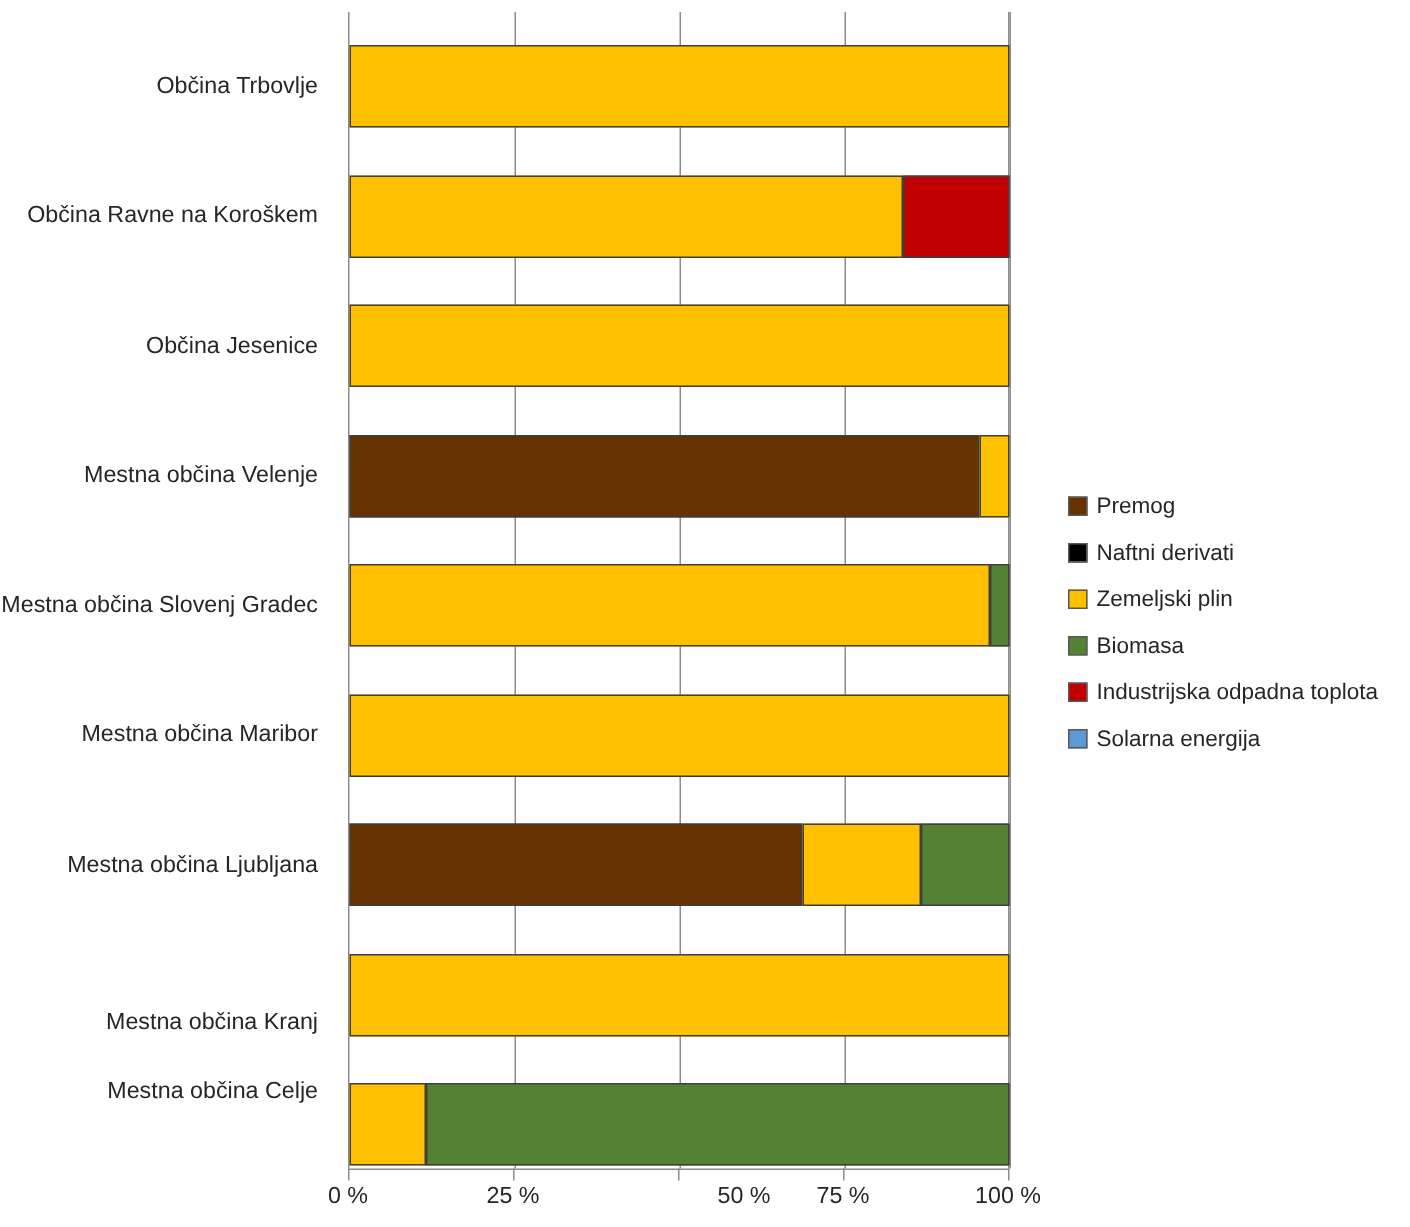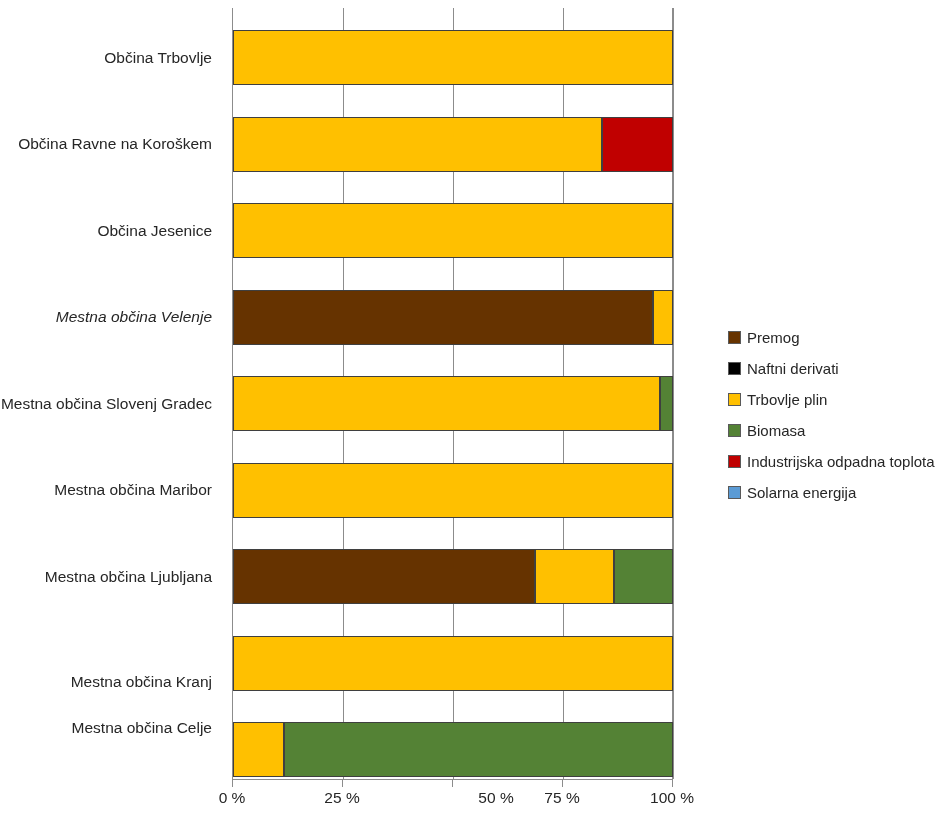--- a/index.html
+++ b/index.html
@@ -104,21 +104,21 @@
     font-size: 15.5px;
     line-height: 1;
     color: #262626;
     transform: translateX(-50%);
     white-space: nowrap;
   }
 
   
   .legend {
     position: absolute;
-    left: 728px;
+    left: 712px;
     top: 322px;
   }
   .legend-item {
     display: flex;
     align-items: center;
     height: 31px;
     white-space: nowrap;
   }
   .legend-swatch {
     width: 13px;
@@ -136,21 +136,21 @@
 </style>
 </head>
 <body>
 
 <div id="chart-root">
 
   <div class="cat-labels">
       <div class="cat-label" style="top: 41.5px;">Občina Trbovlje</div>
       <div class="cat-label" style="top: 128px;">Občina Ravne na Koroškem</div>
       <div class="cat-label" style="top: 214.5px;">Občina Jesenice</div>
-      <div class="cat-label" style="top: 301px; font-style: italic;">Mestna občina Velenje</div>
+      <div class="cat-label" style="top: 301px;">Mestna občina Velenje</div>
       <div class="cat-label" style="top: 387.5px;">Mestna občina Slovenj Gradec</div>
       <div class="cat-label" style="top: 474px;">Mestna občina Maribor</div>
       <div class="cat-label" style="top: 560.5px;">Mestna občina Ljubljana</div>
       <div class="cat-label" style="top: 666px;">Mestna občina Kranj</div>
       <div class="cat-label" style="top: 712px;">Mestna občina Celje</div>
     </div>
 
   <div class="plot">
     <div class="axis-right-edge"></div>
   <div class="gridline" style="left: 110px;"></div>
@@ -210,21 +210,21 @@
       <div class="legend-item">
         <span class="legend-swatch" style="background: rgb(102, 51, 0);"></span>
         <span class="legend-text">Premog</span>
       </div>
       <div class="legend-item">
         <span class="legend-swatch" style="background: rgb(0, 0, 0);"></span>
         <span class="legend-text">Naftni derivati</span>
       </div>
       <div class="legend-item">
         <span class="legend-swatch" style="background: rgb(255, 192, 0);"></span>
-        <span class="legend-text">Trbovlje plin</span>
+        <span class="legend-text">Zemeljski plin</span>
       </div>
       <div class="legend-item">
         <span class="legend-swatch" style="background: rgb(84, 130, 53);"></span>
         <span class="legend-text">Biomasa</span>
       </div>
       <div class="legend-item">
         <span class="legend-swatch" style="background: rgb(192, 0, 0);"></span>
         <span class="legend-text">Industrijska odpadna toplota</span>
       </div>
       <div class="legend-item">

